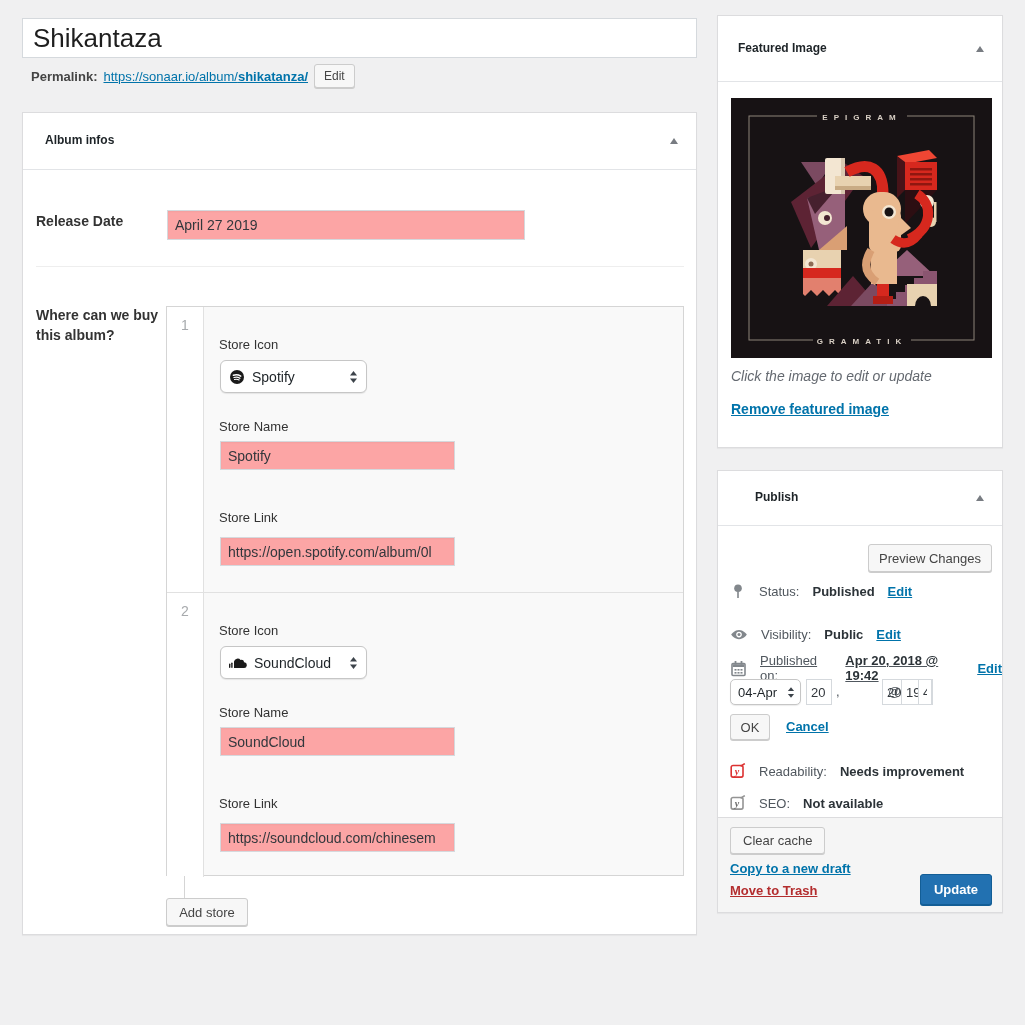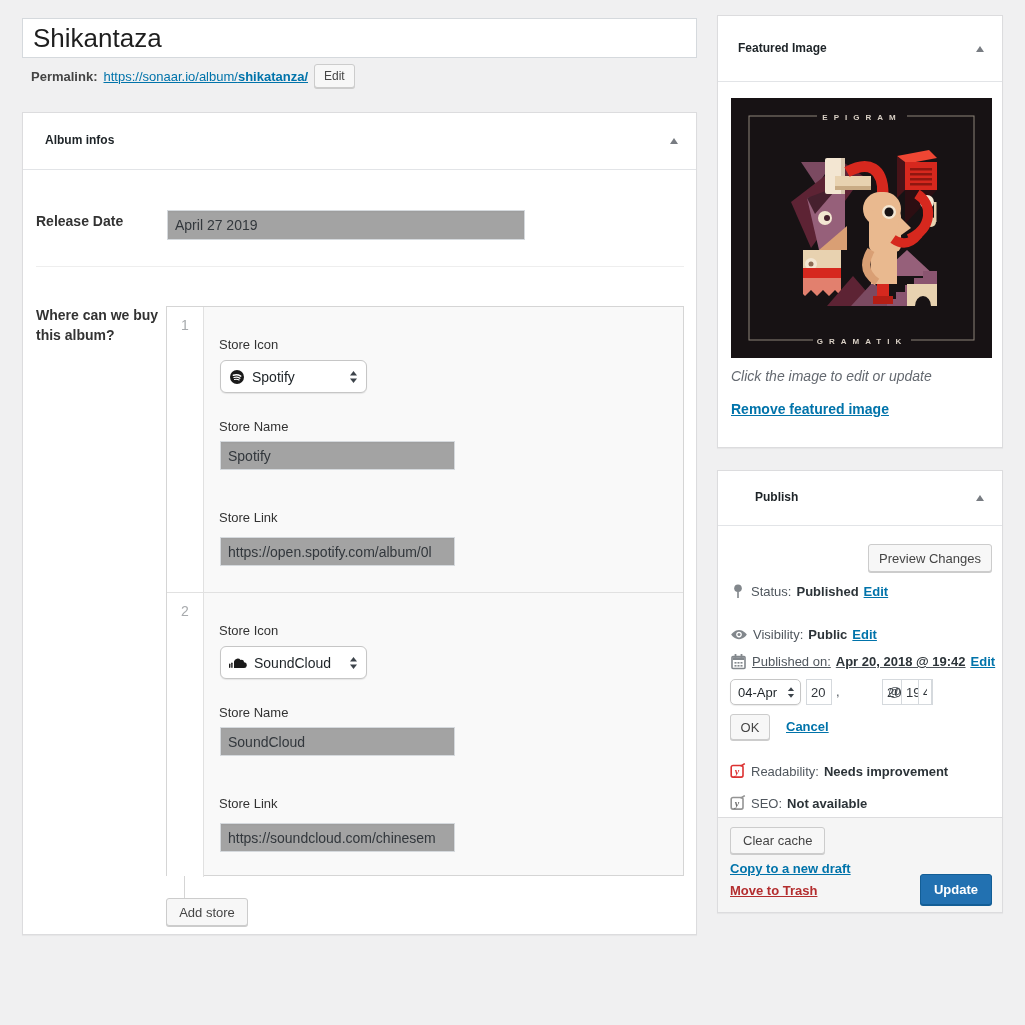--- a/index.html
+++ b/index.html
@@ -57,21 +57,21 @@
     font-size:13px;
     box-shadow:0 1px 0 #135e96;
     cursor:pointer;
   }
   a.link { color:#0073aa; text-decoration:underline; cursor:pointer; }
   a.link-red { color:#b32d2e; text-decoration:underline; cursor:pointer; }
 
   
   .text-input {
     border:1px solid #d5d9dd;
-    background:#a3a3a3;
+    background:#fca5a5;
     font-family:"Liberation Sans", sans-serif;
     font-size:14px;
     color:#32373c;
     padding:0 7px;
     box-shadow:inset 0 1px 2px rgba(0,0,0,.04);
   }
   .fake-select {
     position:absolute;
     background:#fff;
     border:1px solid #c6c6c6;
@@ -145,21 +145,21 @@
   #art-hint { position:absolute; left:13px; top:352px; font-size:14px; font-style:italic; color:#646970; }
   #remove-link { position:absolute; left:13px; top:385px; font-size:14px; font-weight:bold; }
 
   
   #publish-box { left:717px; top:470px; width:286px; height:443px; }
   #publish-box .postbox-header { height:55px; }
   #publish-box .postbox-title { position:absolute; left:20px; top:19px;margin-left:17px; }
   #publish-box .toggle-tri { right:18px; top:24px; }
 
   #preview-btn { position:absolute; right:10px; top:73px; height:28px; padding:0 10px; }
-  .pub-row { position:absolute; left:12px; display:flex; align-items:center; gap:5px; font-size:13px; color:#50575e; }
+  .pub-row { position:absolute; left:12px; display:flex; align-items:center; gap:13px; font-size:13px; color:#50575e; }
   .pub-row b { color:#2c3338; }
   #row-status { top:112px; }
   #row-visibility { top:156px;align-items:flex-end; }
   #row-published { top:182px;text-decoration:underline; }
   .pub-icon { flex:none; display:inline-flex; }
   .date-input {
     position:absolute; top:208px; height:26px;
     border:1px solid #d5d9dd; background:#fff;
     font-size:13px; color:#32373c; text-align:left; padding:0 4px;
     font-family:"Liberation Sans", sans-serif;

